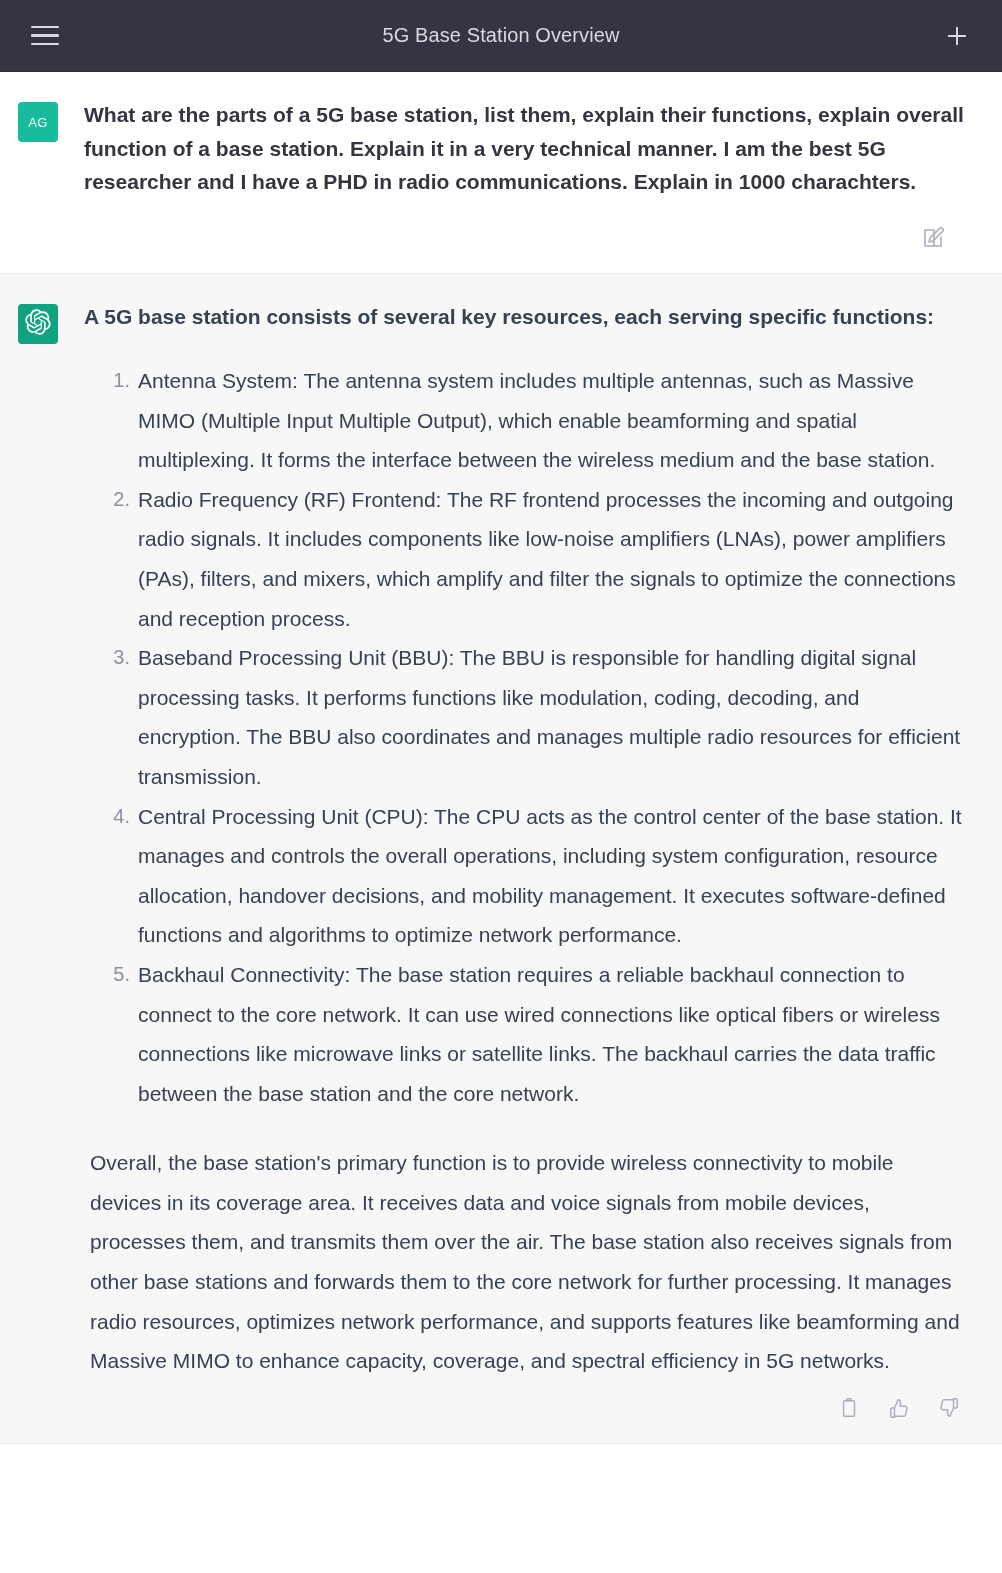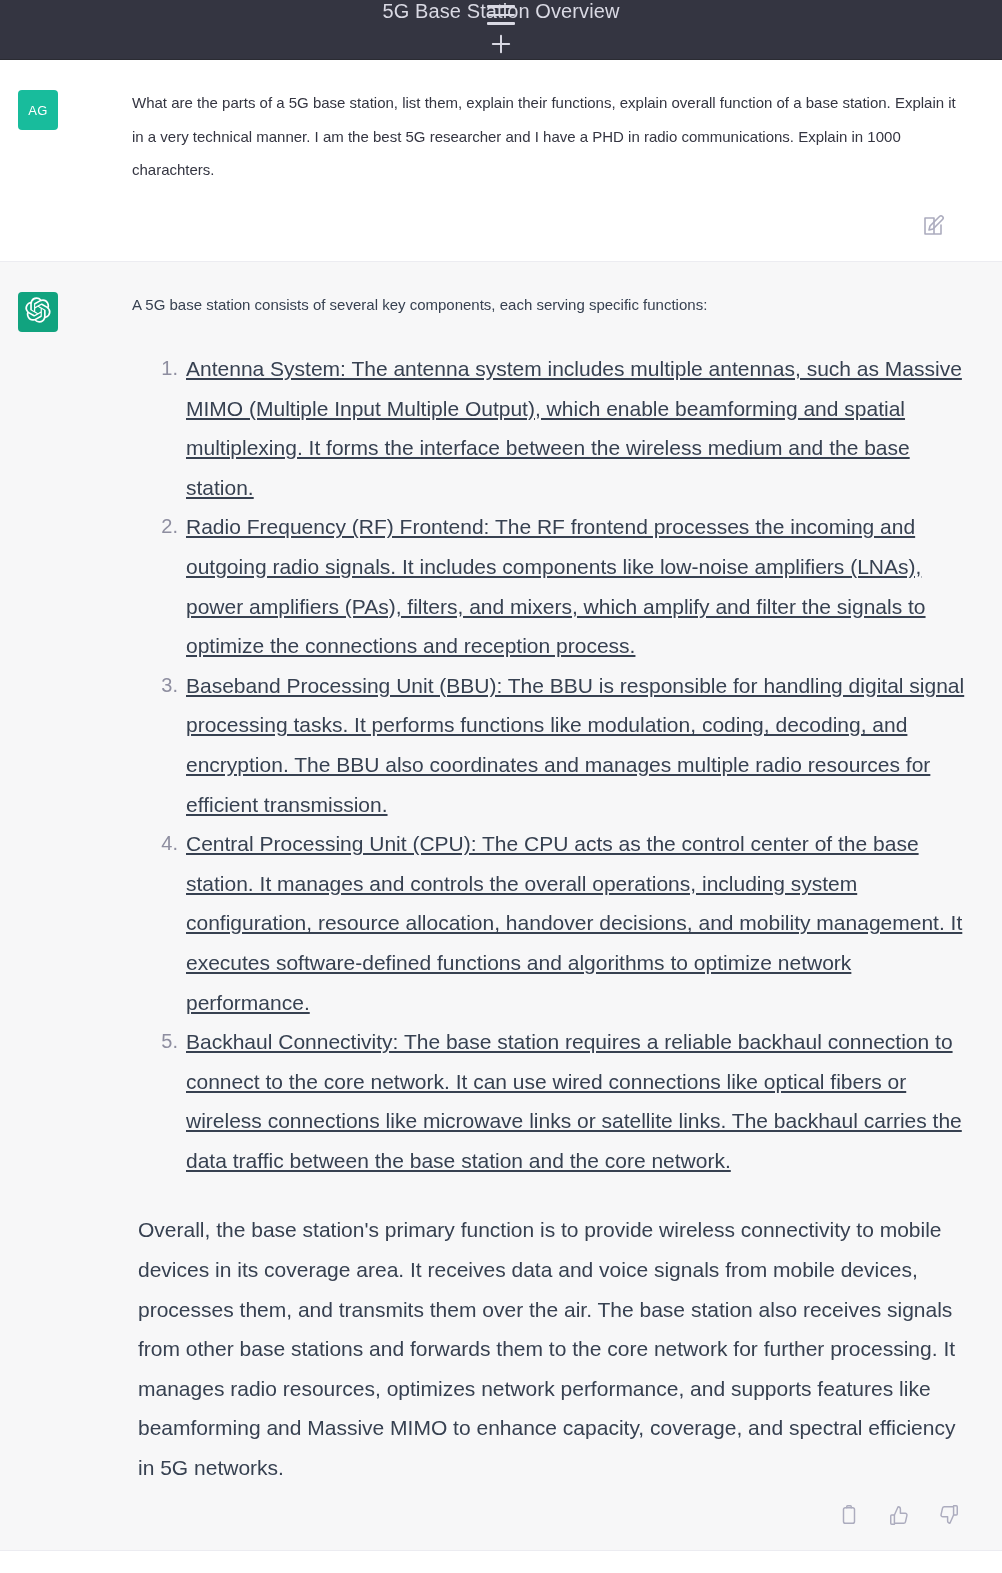--- a/index.html
+++ b/index.html
@@ -11,29 +11,28 @@
   body {
     width: 1002px;
     height: 1573px;
     font-family: "Liberation Sans", sans-serif;
     color: #343541;
     overflow: hidden;
   }
 
   
   .topbar {
-    height: 60px;
+    height: 72px;
     background: #343541;
     display: flex;
     align-items: center;
     justify-content: space-between;
     padding: 0 26px;
     border-bottom: 1px solid #2a2b32;
     position: relative;
-    flex-direction: column;
   }
   .topbar-title {
     position: absolute;
     left: 0; right: 0;
     text-align: center;
     font-size: 20px;
     color: #d9d9e3;
     letter-spacing: 0.1px;
     pointer-events: none;
   }
@@ -59,21 +58,20 @@
     background: #d9d9e3;
     border-radius: 1px;
   }
   .plus-icon svg { display: block; }
 
   
   .msg {
     display: flex;
     padding: 26px 28px 22px 18px;
     position: relative;
-    gap: 48px;
   }
   .msg-user {
     background: #ffffff;
     border-bottom: 1px solid #ececf1;
     min-height: 186px;
   }
   .msg-assistant {
     background: #f7f7f8;
     border-bottom: 1px solid #ececf1;
   }
@@ -95,42 +93,42 @@
   }
   .avatar-assistant {
     background: #11a37f;
   }
   .msg-body {
     flex: 1;
     padding-left: 26px;
     padding-right: 8px;
   }
   .msg-text {
-    font-size: 15px;
+    font-size: 21px;
     line-height: 33.5px;
     color: #343541;
     margin: 0;
+    font-weight: bold;
   }
   .msg-assistant .msg-text { color: #374151; }
 
   
   ol.answer-list {
     margin: 28px 0 0 0;
     padding-left: 54px;
     list-style: none;
     counter-reset: item;
   }
   ol.answer-list > li {
     counter-increment: item;
     position: relative;
     font-size: 21px;
     line-height: 39.6px;
     color: #374151;
     margin-bottom: 0px;
-    text-decoration: underline;
   }
   ol.answer-list > li::before {
     content: counter(item) ".";
     position: absolute;
     left: -38px;
     width: 30px;
     text-align: right;
     color: #8e8ea0;
     font-size: 20px;
   }
@@ -207,21 +205,21 @@
 
 <div class="msg msg-assistant">
   <div class="avatar avatar-assistant">
     <span>
       <svg width="26" height="26" viewBox="0 0 41 41" fill="#ffffff">
         <path d="M37.532 16.87a9.963 9.963 0 0 0-.856-8.184 10.078 10.078 0 0 0-10.855-4.835A9.964 9.964 0 0 0 18.306.5a10.079 10.079 0 0 0-9.614 6.977 9.967 9.967 0 0 0-6.664 4.834 10.08 10.08 0 0 0 1.24 11.817 9.965 9.965 0 0 0 .856 8.185 10.079 10.079 0 0 0 10.855 4.835 9.965 9.965 0 0 0 7.516 3.35 10.078 10.078 0 0 0 9.617-6.981 9.967 9.967 0 0 0 6.663-4.834 10.079 10.079 0 0 0-1.243-11.813zM22.498 37.886a7.474 7.474 0 0 1-4.799-1.735c.061-.033.168-.091.237-.134l7.964-4.6a1.294 1.294 0 0 0 .655-1.134V19.054l3.366 1.944a.12.12 0 0 1 .066.092v9.299a7.505 7.505 0 0 1-7.49 7.496zM6.392 31.006a7.471 7.471 0 0 1-.894-5.023c.06.036.162.099.237.141l7.964 4.6a1.297 1.297 0 0 0 1.308 0l9.724-5.614v3.888a.12.12 0 0 1-.048.103l-8.051 4.649a7.504 7.504 0 0 1-10.24-2.744zM4.297 13.62A7.469 7.469 0 0 1 8.2 10.333c0 .068-.004.19-.004.274v9.201a1.294 1.294 0 0 0 .654 1.132l9.723 5.614-3.366 1.944a.12.12 0 0 1-.114.01L7.04 23.856a7.504 7.504 0 0 1-2.743-10.237zm27.658 6.437l-9.724-5.615 3.367-1.943a.121.121 0 0 1 .113-.01l8.052 4.648a7.498 7.498 0 0 1-1.158 13.528v-9.476a1.293 1.293 0 0 0-.65-1.132zm3.35-5.043c-.059-.037-.162-.099-.236-.141l-7.965-4.6a1.298 1.298 0 0 0-1.308 0l-9.723 5.614v-3.888a.12.12 0 0 1 .048-.103l8.051-4.645a7.497 7.497 0 0 1 11.133 7.763zm-21.063 6.929l-3.367-1.944a.12.12 0 0 1-.065-.092v-9.299a7.497 7.497 0 0 1 12.293-5.756 6.94 6.94 0 0 0-.236.134l-7.965 4.6a1.294 1.294 0 0 0-.654 1.132l-.006 11.225zm1.829-3.943l4.33-2.501 4.332 2.5v5l-4.331 2.5-4.331-2.5V18z"></path>
       </svg>
     </span>
   </div>
   <div class="msg-body">
-    <p class="msg-text">A 5G base station consists of several key components, each serving specific functions:</p>
+    <p class="msg-text">A 5G base station consists of several key resources, each serving specific functions:</p>
 
     <ol class="answer-list">
       <li>Antenna System: The antenna system includes multiple antennas, such as Massive MIMO (Multiple Input Multiple Output), which enable beamforming and spatial multiplexing. It forms the interface between the wireless medium and the base station.</li>
       <li>Radio Frequency (RF) Frontend: The RF frontend processes the incoming and outgoing radio signals. It includes components like low-noise amplifiers (LNAs), power amplifiers (PAs), filters, and mixers, which amplify and filter the signals to optimize the connections and reception process.</li>
       <li>Baseband Processing Unit (BBU): The BBU is responsible for handling digital signal processing tasks. It performs functions like modulation, coding, decoding, and encryption. The BBU also coordinates and manages multiple radio resources for efficient transmission.</li>
       <li>Central Processing Unit (CPU): The CPU acts as the control center of the base station. It manages and controls the overall operations, including system configuration, resource allocation, handover decisions, and mobility management. It executes software-defined functions and algorithms to optimize network performance.</li>
       <li>Backhaul Connectivity: The base station requires a reliable backhaul connection to connect to the core network. It can use wired connections like optical fibers or wireless connections like microwave links or satellite links. The backhaul carries the data traffic between the base station and the core network.</li>
     </ol>
 
     <p class="closing-para">Overall, the base station's primary function is to provide wireless connectivity to mobile devices in its coverage area. It receives data and voice signals from mobile devices, processes them, and transmits them over the air. The base station also receives signals from other base stations and forwards them to the core network for further processing. It manages radio resources, optimizes network performance, and supports features like beamforming and Massive MIMO to enhance capacity, coverage, and spectral efficiency in 5G networks.</p>

